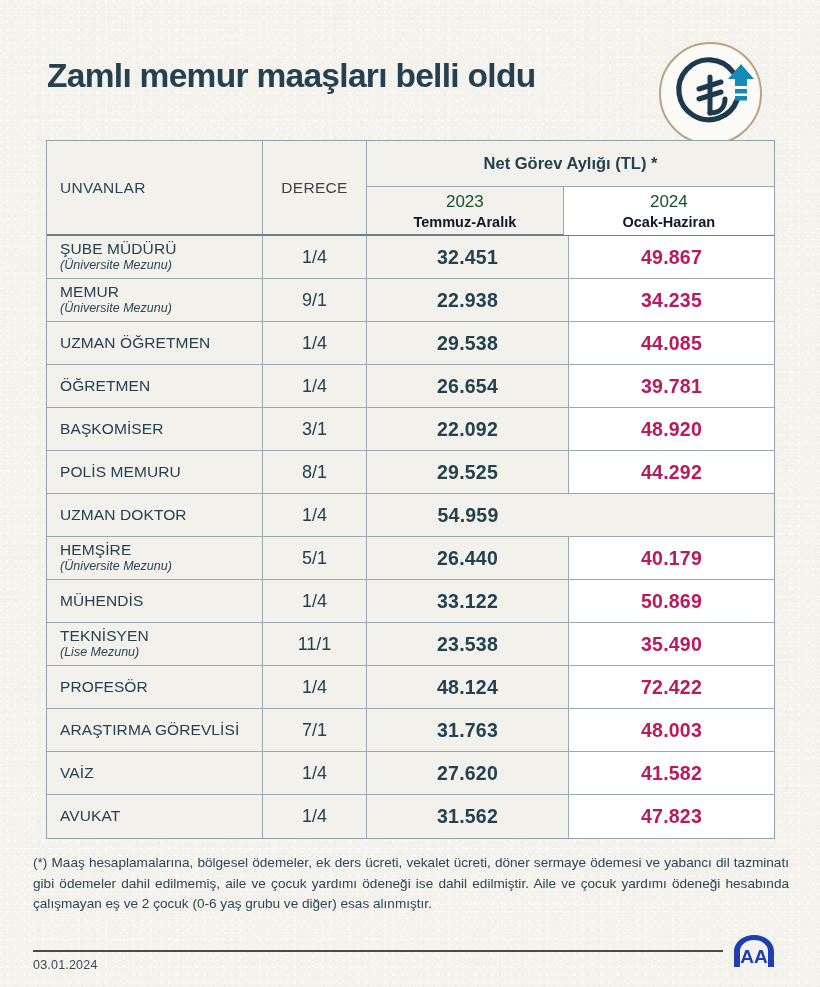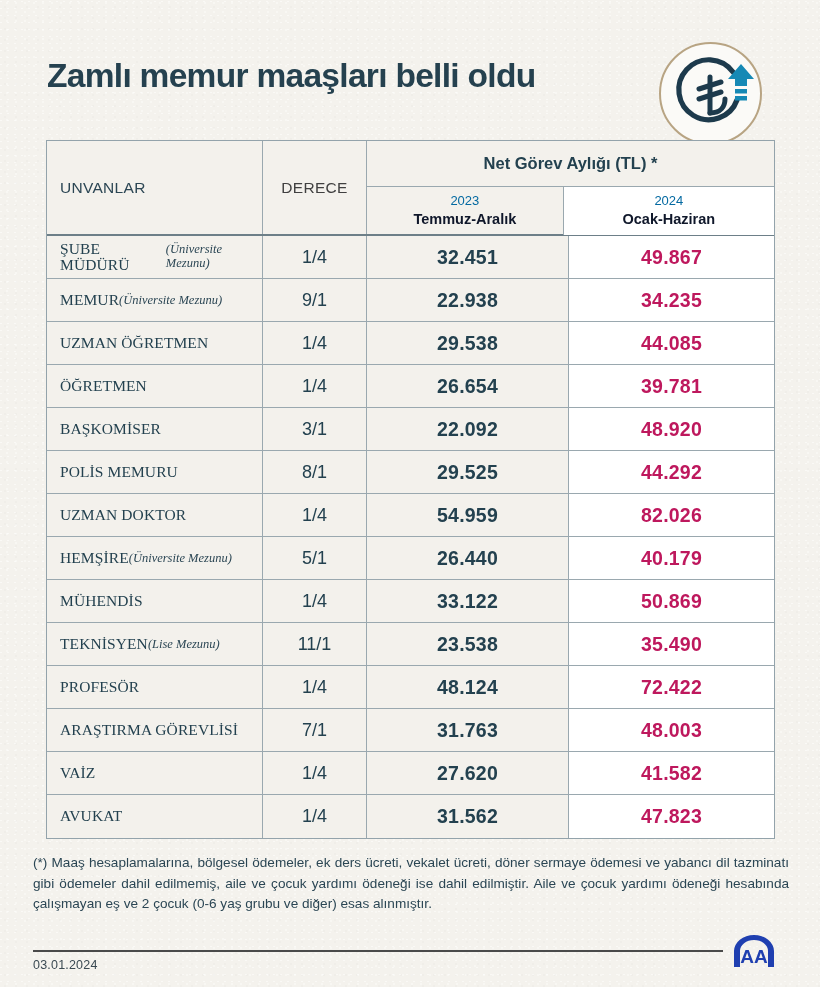--- a/index.html
+++ b/index.html
@@ -120,21 +120,21 @@
   .hdr-sub {
     box-sizing: border-box;
     display: flex;
     flex-direction: column;
     align-items: center;
     justify-content: center;
     line-height: 1.28;
   }
   .hdr-sub-2023 { width: 202px; border-right: 1px solid #9aa8af; }
   .hdr-sub-2024 { width: 216px; background: #ffffff; }
-  .yr { font-size: 13px; color: #0369a1; }
+  .yr { font-size: 17px; color: #14532d; }
   .mo { font-size: 14.5px; font-weight: bold; color: #0f172a; }
 
   .hdr-leftstack { width: 320px; display: flex; height: 93px; }
 
   
   .tbody .trow { height: 43px; border-bottom: 1px solid #9aa8af; }
   .tbody .trow:last-child { border-bottom: none; }
 
   .unvan-name {
     font-size: 15.5px;
@@ -142,21 +142,21 @@
     letter-spacing: .1px;
     line-height: 1.05;
   }
   .unvan-sub {
     font-size: 12.5px;
     font-style: italic;
     color: #2b4654;
     line-height: 1.15;
     margin-top: 1px;
   }
-  .unvan-wrap { display: flex; flex-direction: row; justify-content: flex-end; font-family: Liberation Serif, serif; }
+  .unvan-wrap { display: flex; flex-direction: column; justify-content: flex-end; }
   .derece-val { font-size: 18px; color: #23414f; }
   .val-2023 { font-size: 19.5px; font-weight: bold; color: #23414f; letter-spacing: .2px; }
   .val-2024 { font-size: 19.5px; font-weight: bold; color: #be185d; letter-spacing: .2px; }
 
   
   .footnote {
     position: absolute;
     left: 33px;
     top: 853px;
     width: 756px;
@@ -350,23 +350,20 @@
           <div class="unvan-wrap">
             <div class="unvan-name">UZMAN DOKTOR</div>
           </div>
         </div>
         <div class="cell c-derece">
           <span class="derece-val">1/4</span>
         </div>
         <div class="cell c-2023">
           <span class="val-2023">54.959</span>
         </div>
-        <div class="cell c-2024">
-          <span class="val-2024">82.026</span>
-        </div>
       </div>
       <div class="trow">
         <div class="cell c-unvan">
           <div class="unvan-wrap">
             <div class="unvan-name">HEMŞİRE</div>
             <div class="unvan-sub">(Üniversite Mezunu)</div>
           </div>
         </div>
         <div class="cell c-derece">
           <span class="derece-val">5/1</span>

